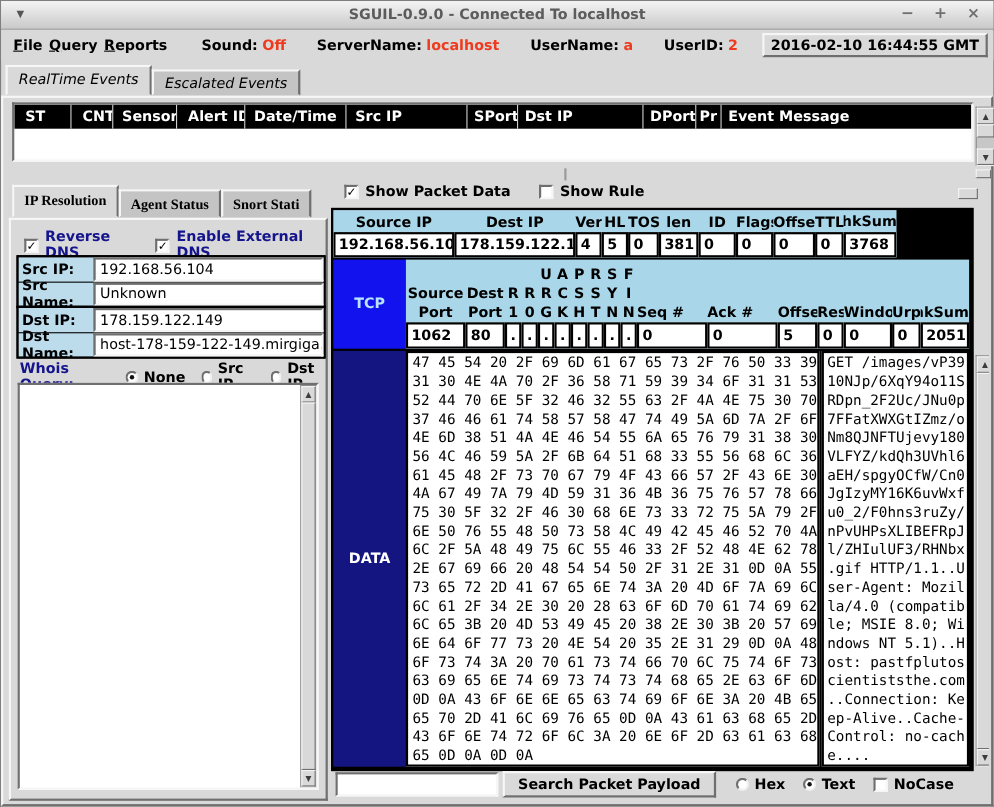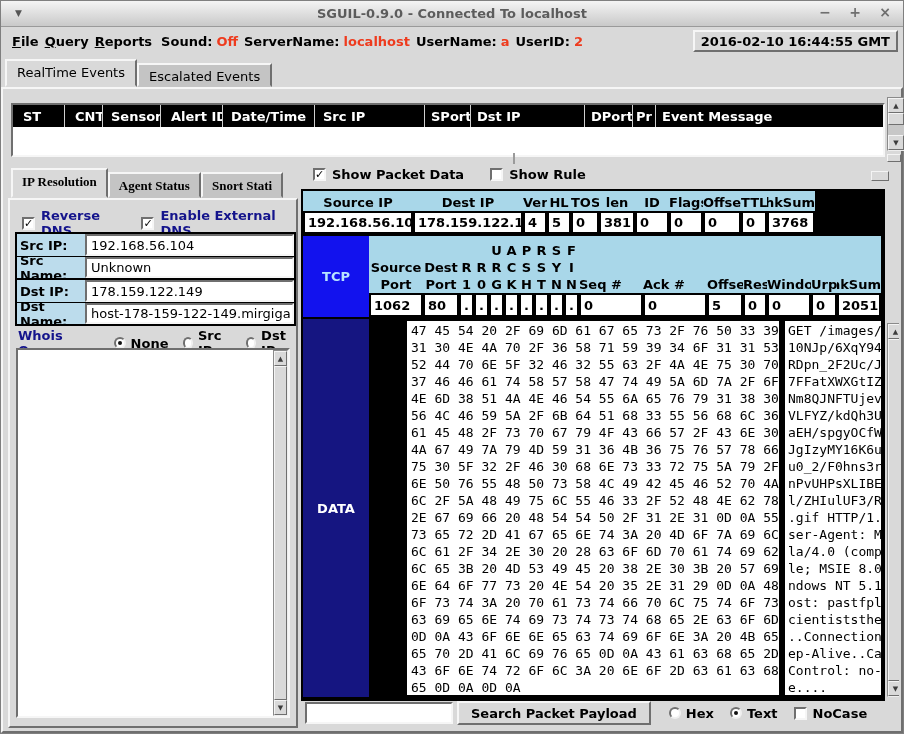--- a/index.html
+++ b/index.html
@@ -14,37 +14,37 @@
   .win-menu-btn { position:absolute; left:14px; top:7px; font-size:9px; color:#555; cursor:default; }
   .win-controls { position:absolute; right:10px; top:3px; display:flex; gap:14px; }
   .win-btn { font-size:14px; font-weight:bold; color:#6f6f6f; width:16px; text-align:center; }
 
   
   .menubar { position:absolute; left:0; top:27px; right:0; height:27px; background:#d9d9d9;
     display:flex; align-items:center; font-size:13px; font-weight:bold; color:#000; }
   .menu-item { margin-left:0; padding:2px 3px; }
   .menu-item:first-child { margin-left:8px; }
   .menu-item::first-letter { text-decoration:underline; }
-  .mstat { margin-left:6px; }
+  .mstat { margin-left:28px; }
   .mstat .val { color:#ee3b1e; margin-left:4px; }
   .clockbox { position:absolute; right:5px; top:2px; height:22px; padding:2px 6px;
     background:#d9d9d9; border:2px solid; border-color:#f6f6f6 #6f6f6f #6f6f6f #f6f6f6;
     font-size:13px; font-weight:bold; color:#000; }
 
   
   .tabbar { position:absolute; left:4px; top:58px; height:28px; display:flex; align-items:flex-end; }
   .tab { font-size:13px; color:#000; padding:4px 10px 5px; border:2px solid;
-    border-color:#f6f6f6 #6f6f6f transparent #f6f6f6; background:#c4c4c4; height:24px; white-space:nowrap; }
+    border-color:#f6f6f6 #6f6f6f transparent #f6f6f6; background:#c4c4c4; height:24px; white-space:nowrap;font-style:italic; }
   .tab.active { background:#d9d9d9; height:28px; font-weight:normal; }
 
   .mainframe { position:absolute; left:0; right:0; top:86px; bottom:0; background:#d9d9d9;
     border:2px solid; border-color:#f6f6f6 #6f6f6f #6f6f6f #f6f6f6; }
 
   
-  .event-list { position:absolute; left:8px; top:14px; width:874px; height:54px;
+  .event-list { position:absolute; left:8px; top:4px; width:874px; height:54px;
     background:#fff; border:2px solid; border-color:#6f6f6f #f6f6f6 #f6f6f6 #6f6f6f; overflow:hidden; }
   .ev-head { display:flex; background:#000; color:#fff; height:22px; font-size:13px; font-weight:bold; }
   .ev-row  { display:flex; background:#fff; color:#000; height:24px; font-size:13px; font-weight:bold;margin-top:32px; }
   .ev-cell { display:flex; align-items:center; overflow:hidden; white-space:nowrap; position:relative; flex:none; }
   .ev-head .ev-cell { border-right:1px solid #cfcfcf; }
   .ev-head .ev-cell:last-child { border-right:none; }
   .ec0{width:52px;justify-content:center;}
   .ec1{width:38px;justify-content:flex-end;padding-right:6px;}
   .ec2{width:58px;padding-left:8px;}
   .ec3{width:62px;justify-content:flex-end;padding-right:6px;}
@@ -404,21 +404,21 @@
               <div class="val-cell tc13">0</div>
               <div class="val-cell tc14">0</div>
               <div class="val-cell tc15">0</div>
               <div class="val-cell tc16">2051</div>
             </div>
           </div>
         </div>
 
         <div class="pkt-row data-row">
           <div class="pkt-label lbl-data">DATA</div>
-          <div class="pkt-content" style="background:#000; display:flex;padding-left:36px;">
+          <div class="pkt-content" style="background:#000; display:flex;">
             <pre class="dump hex-dump">47 45 54 20 2F 69 6D 61 67 65 73 2F 76 50 33 39
 31 30 4E 4A 70 2F 36 58 71 59 39 34 6F 31 31 53
 52 44 70 6E 5F 32 46 32 55 63 2F 4A 4E 75 30 70
 37 46 46 61 74 58 57 58 47 74 49 5A 6D 7A 2F 6F
 4E 6D 38 51 4A 4E 46 54 55 6A 65 76 79 31 38 30
 56 4C 46 59 5A 2F 6B 64 51 68 33 55 56 68 6C 36
 61 45 48 2F 73 70 67 79 4F 43 66 57 2F 43 6E 30
 4A 67 49 7A 79 4D 59 31 36 4B 36 75 76 57 78 66
 75 30 5F 32 2F 46 30 68 6E 73 33 72 75 5A 79 2F
 6E 50 76 55 48 50 73 58 4C 49 42 45 46 52 70 4A

